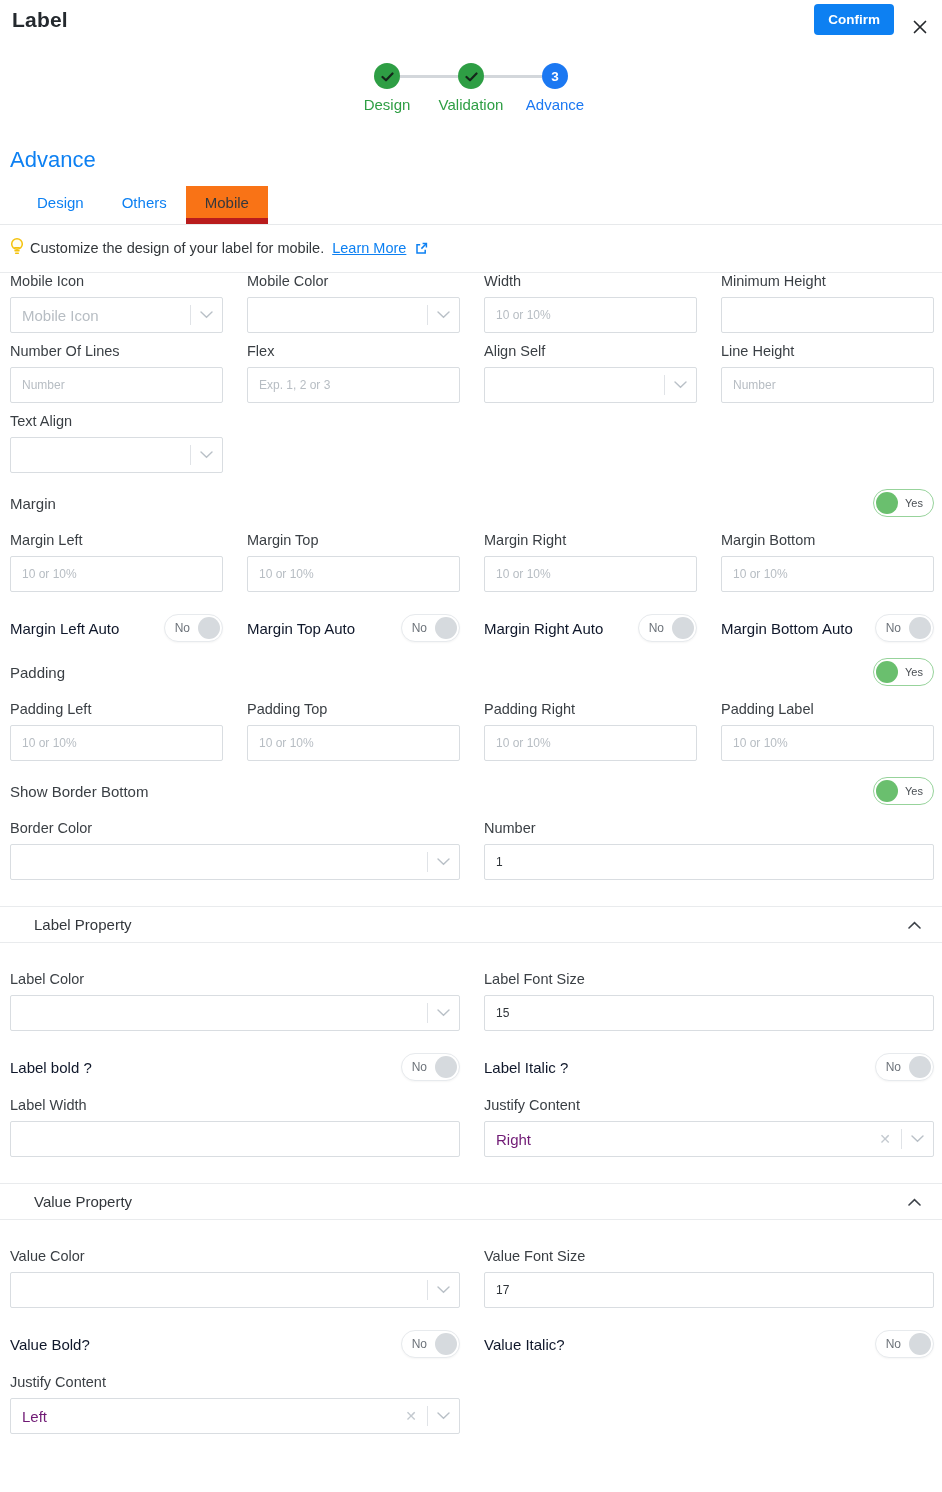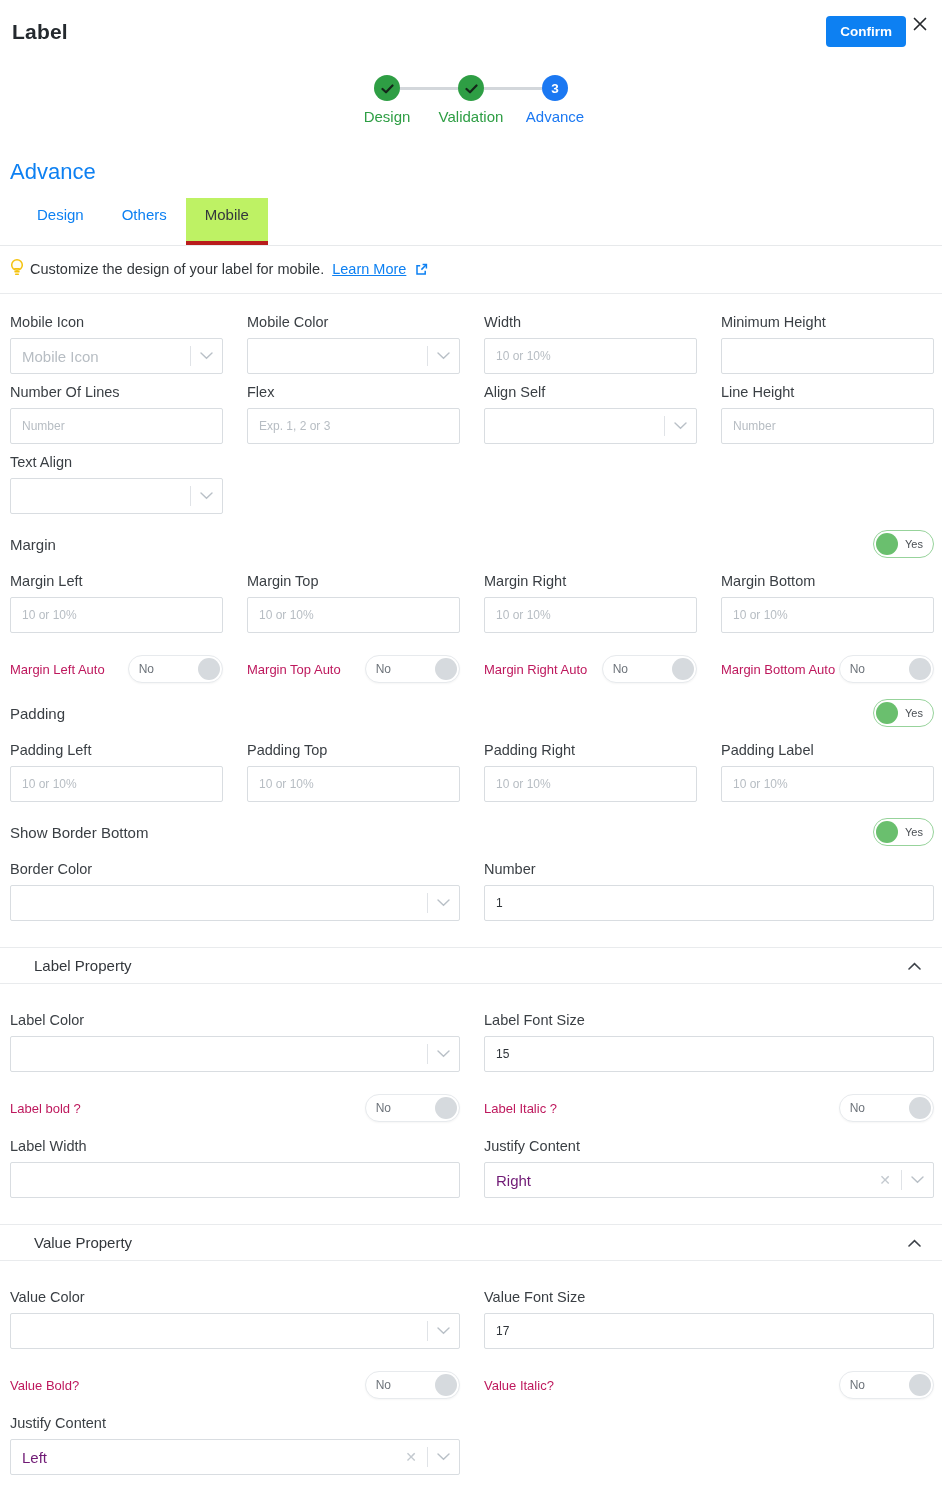--- a/index.html
+++ b/index.html
@@ -3,23 +3,23 @@
 <meta charset="utf-8">
 <style>
   * { margin:0; padding:0; box-sizing:border-box; }
   html,body { background:#fff; }
   body {
     width:942px; min-height:1492px; margin:0 auto;
     font-family:"Liberation Sans", sans-serif;
     color:#3a3f44; font-size:15px;
   }
   
-  .app-header { display:flex; align-items:center; justify-content:space-between; padding:16px 14px 0 12px; }
+  .app-header { display:flex; align-items:center; justify-content:space-between; padding:4px 14px 0 12px; }
   .app-title { font-size:21px; font-weight:600; color:#24292e; letter-spacing:.2px; }
-  .header-actions { display:flex; align-items:flex-start; gap:6px; }
+  .header-actions { display:flex; align-items:flex-end; gap:18px; }
   .btn-confirm {
     background:#0d80f2; color:#fff; border:none; border-radius:4px;
     font-size:13.5px; font-weight:600; padding:8px 14px; cursor:pointer;
     font-family:"Liberation Sans", sans-serif;
   }
   .close-x { display:flex; align-items:center; cursor:pointer; }
   
   .stepper { display:flex; align-items:flex-start; justify-content:center; margin-top:28px; }
   .step { width:26px; display:flex; flex-direction:column; align-items:center; }
   .step-circle {
@@ -30,33 +30,33 @@
   .step-circle.current { background:#1b78f2; color:#fff; font-size:13.5px; font-weight:600; }
   .step-label { margin-top:7px; font-size:15px; white-space:nowrap; }
   .step-label.green { color:#2e9e44; }
   .step-label.blue { color:#1b78f2; }
   .step-connector { width:58px; height:3px; background:#d3d7db; margin-top:12px; flex:none; }
   
   .page-heading { margin:34px 0 0 10px; font-size:22px; font-weight:500; color:#0d80f2; }
   .tabs { display:flex; margin-top:13px; padding-left:18px; border-bottom:1px solid #e7e9eb; }
   .tab { padding:8px 19px 9px; font-size:15px; color:#0d80f2; cursor:pointer; }
   .tab.active {
-    background:#bef264; color:#34383d; border-bottom:4px solid #b91c1c; padding-bottom:18px;
+    background:#f97316; color:#34383d; border-bottom:6px solid #b91c1c; padding-bottom:7px;
   }
   
   .tip-row { display:flex; align-items:center; gap:6px; padding:12px 10px 13px; border-bottom:1px solid #e9ebed; font-size:14.5px; color:#33373b; }
   .tip-link { color:#0d80f2; text-decoration:underline; cursor:pointer; margin-left:2px;text-align:right; }
   .ext-icon { display:inline-flex; margin-left:3px; cursor:pointer; }
   
   .content { padding:0 8px 0 10px; }
   .grid4 { display:grid; grid-template-columns:repeat(4,1fr); column-gap:24px; }
   .s2 { grid-column:span 2; }
   .field { margin-bottom:10px; }
   .field-label { display:block; font-size:14.5px; color:#3a3f44; margin-bottom:8px; }
-  .first-grid { margin-top:20px; }
+  .first-grid { }
   
   .text-input {
     width:100%; height:36px; border:1px solid #d9dde1; border-radius:2px;
     font-family:"Liberation Sans", sans-serif; font-size:12px; color:#2f3439;
     padding:0 11px; outline:none; background:#fff;
   }
   .text-input::placeholder { color:#b7bdc3; opacity:1; }
   .select-box {
     width:100%; height:36px; border:1px solid #d9dde1; border-radius:2px; background:#fff;
     display:flex; align-items:center; padding:0 9px 0 11px; cursor:pointer;
@@ -65,29 +65,29 @@
   .select-value.placeholder { color:#b7bdc3; }
   .select-clear { font-size:14px; color:#c3c9cf; padding:0 2px; cursor:pointer; line-height:1; }
   .select-divider { width:1px; height:20px; background:#e0e3e7; margin:0 9px 0 8px; }
   .chev { display:flex; align-items:center; }
   
   .toggle { display:inline-flex; align-items:center; height:28px; border-radius:14px; background:#fff; cursor:pointer; flex:none; }
   .toggle .dot { width:22px; height:22px; border-radius:50%; flex:none; }
   .toggle-on { border:1px solid #97d39b; padding:0 10px 0 2px; }
   .toggle-on .dot { background:#6abf6e; margin-right:7px; }
   .toggle-on .t-label { font-size:11px; color:#4a4f54; }
-  .toggle-off { border:1px solid #e7eaed; box-shadow:0 1px 2px rgba(0,0,0,.04); padding:0 2px 0 10px;gap:36px; }
+  .toggle-off { border:1px solid #e7eaed; box-shadow:0 1px 2px rgba(0,0,0,.04); padding:0 2px 0 10px; }
   .toggle-off .dot { background:#d6dade; margin-left:8px; }
   .toggle-off .t-label { font-size:12px; color:#6d737a; }
   
   .row-toggle { display:flex; align-items:center; justify-content:space-between; margin:6px 0 15px; }
   .row-toggle .row-label { font-size:15px; color:#3a3f44; }
   .grid-toggles { margin:12px 0 16px; }
   .inline-toggle { display:flex; align-items:center; justify-content:space-between; height:28px; }
-  .inline-toggle .row-label { font-size:13px; color:#be185d; }
+  .inline-toggle .row-label { font-size:15px; color:#0f172a; }
   
   .section-header {
     display:flex; align-items:center; justify-content:space-between;
     border-top:1px solid #e9ebed; border-bottom:1px solid #e9ebed;
     padding:9px 21px 9px 34px; margin:16px 0 28px; cursor:pointer;
   }
   .section-header .section-title { font-size:15px; color:#33373c; }
   
   .footer { padding:64px 0 15px 10px; }
 </style>

